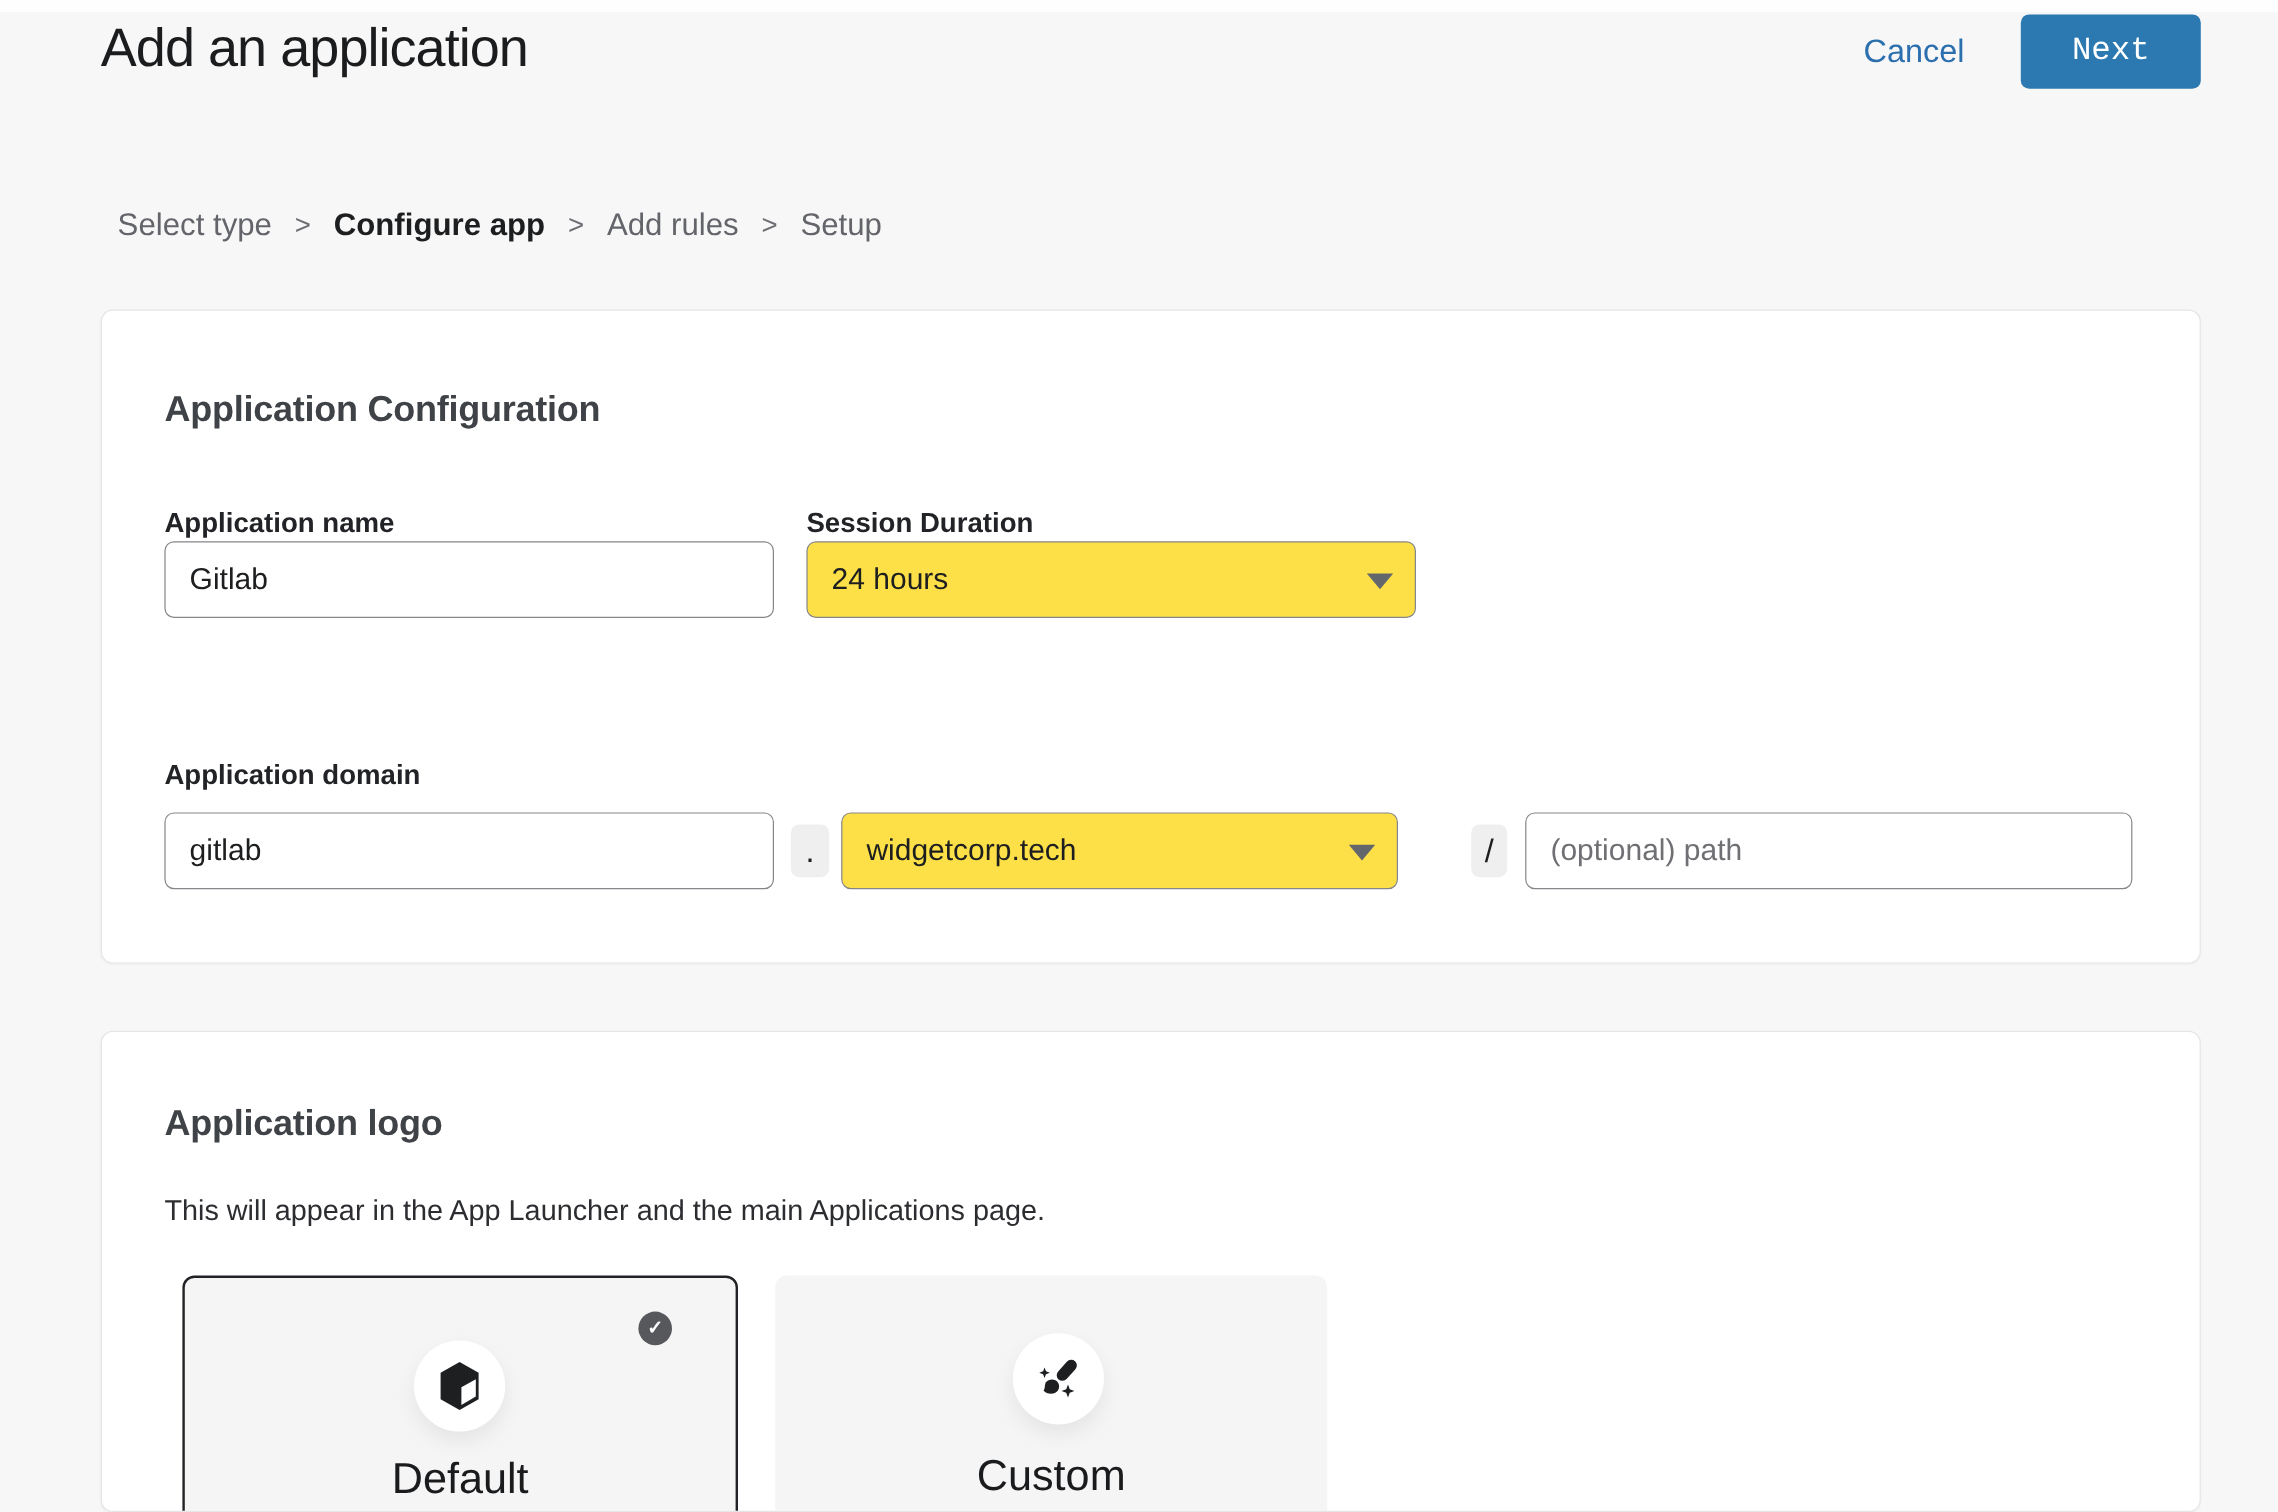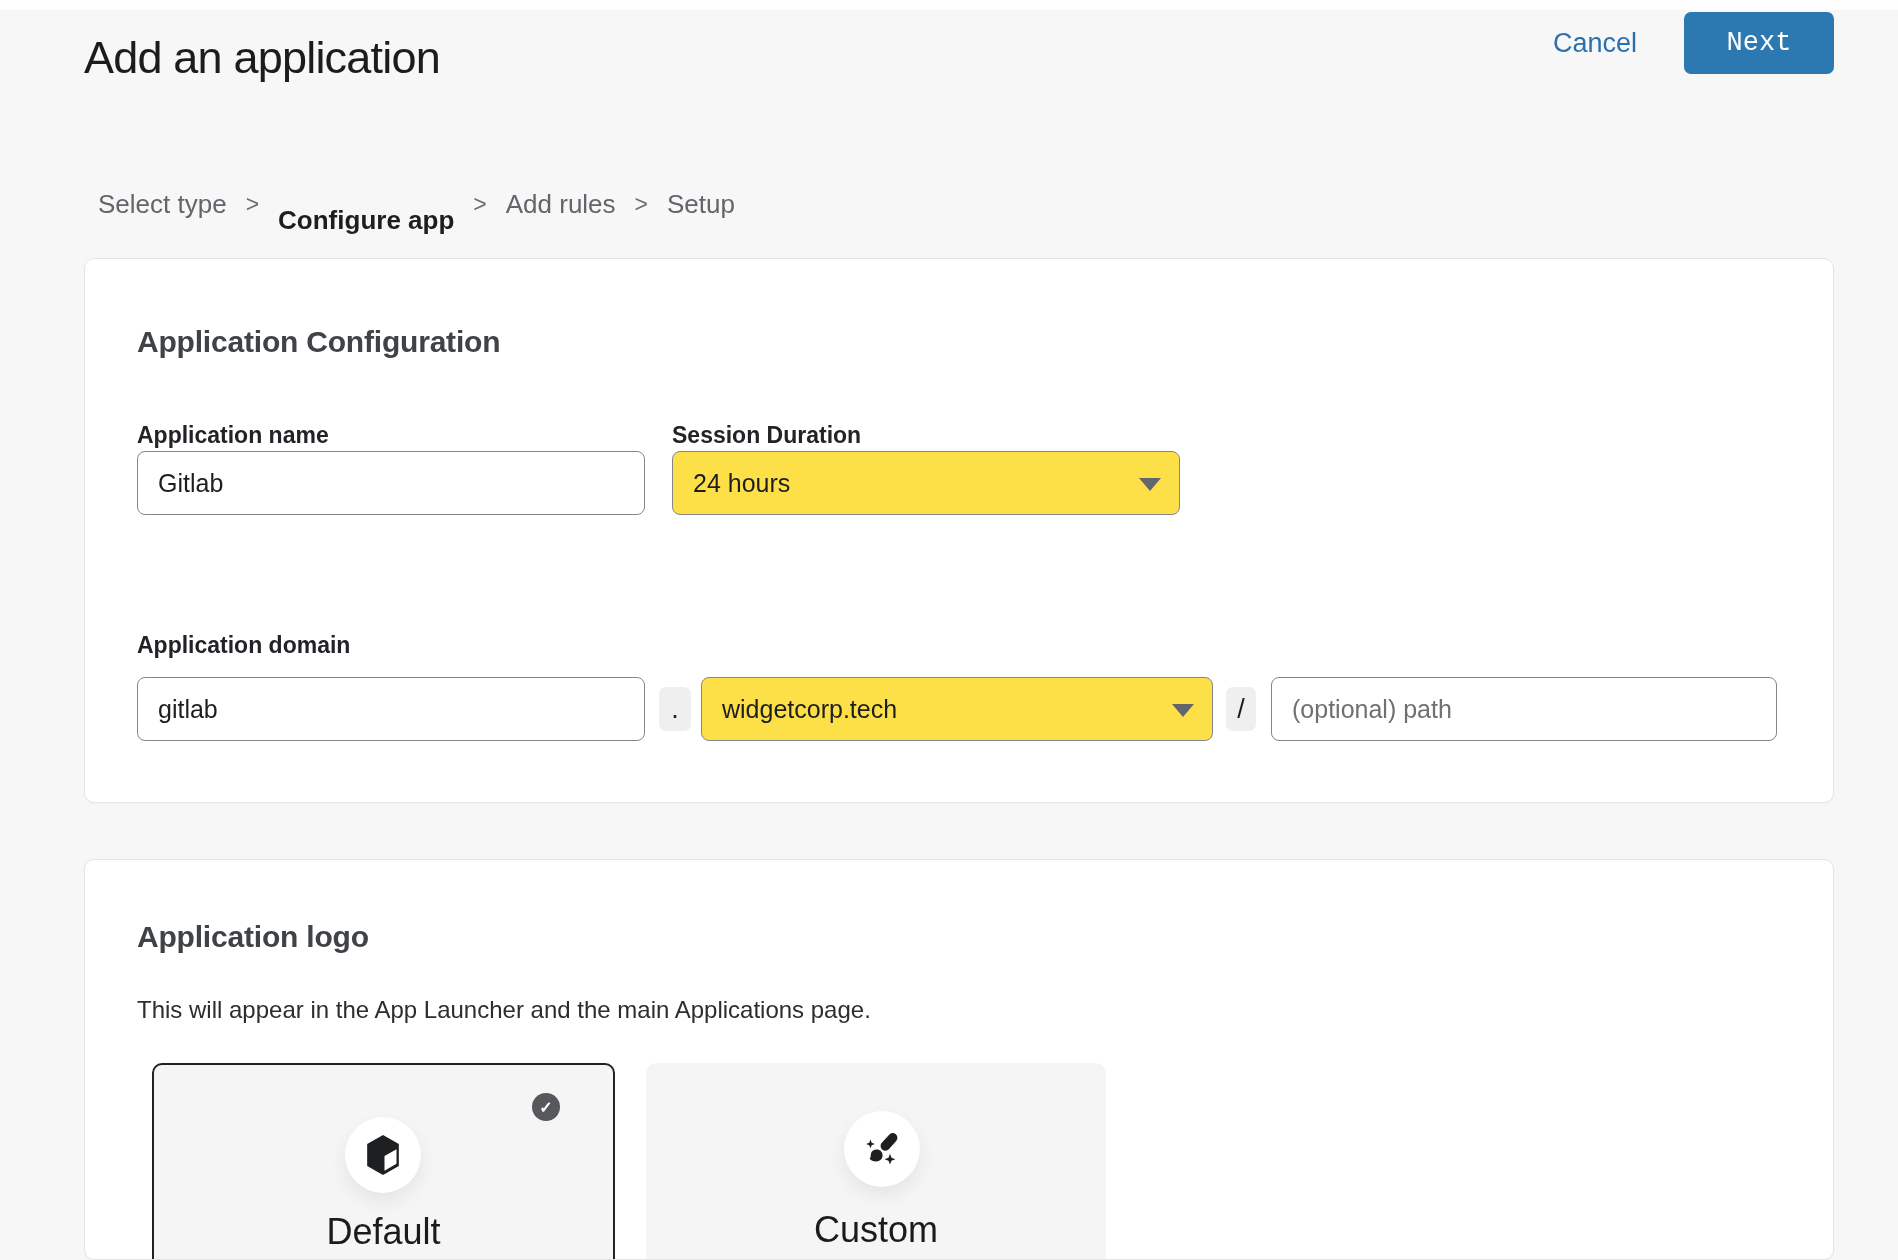--- a/index.html
+++ b/index.html
@@ -7,28 +7,28 @@
     --input_border:#85868a; --separator_bg:#efeff0; --tile_bg:#f5f5f6;
     --tile_selected_border:#202225; --badge_bg:#56585c;
     --text_primary:#1d1e20; --text_secondary:#63656a; --heading:#3f4246; --placeholder:#6f7073;
   }
   *{margin:0;padding:0;box-sizing:border-box;}
   html,body{width:1898px;height:1260px;overflow:hidden;}
   body{font-family:"Liberation Sans", sans-serif; background:var(--page_bg); color:var(--text_primary);}
   #app{position:relative;width:1898px;height:1260px;background:var(--page_bg);}
   .top-strip{position:absolute;left:0;top:0;width:100%;height:10px;background:#fefefe;}
 
-  .page-title{position:absolute;left:84px;top:14px;font-size:45px;font-weight:400;letter-spacing:-0.8px;color:#1b1c1e;margin-top:18px;}
+  .page-title{position:absolute;left:84px;top:14px;font-size:45px;font-weight:400;letter-spacing:-0.8px;color:#1b1c1e;}
   .cancel-link{position:absolute;right:261px;top:28px;font-size:27px;color:var(--link_blue);cursor:pointer;background:none;border:none;font-family:inherit;}
   .next-btn{position:absolute;left:1684px;top:12px;width:150px;height:62px;background:var(--accent_blue);
     color:#fff;font-size:27px;border:none;border-radius:7px;cursor:pointer;font-family:Liberation Mono, monospace;}
 
   .breadcrumb{position:absolute;left:98px;top:172px;display:flex;align-items:center;gap:19px;font-size:26px;color:var(--text_secondary);}
   .crumb{cursor:pointer;}
-  .crumb.active{font-weight:700;color:#1d1e20;margin-top:33px;}
+  .crumb.active{font-weight:700;color:#1d1e20;}
   .crumb-sep{font-size:23px;color:#6c6e72;}
 
   .card{position:absolute;left:84px;width:1750px;background:var(--card_bg);border:1px solid #e5e5e7;
     border-radius:10px;box-shadow:0 1px 2px rgba(0,0,0,0.03);}
   #config-card{top:258px;height:545px;}
   #logo-card{top:859px;height:401px;overflow:hidden;}
 
   .card-heading{position:absolute;left:52px;font-size:30px;font-weight:700;color:var(--heading);letter-spacing:-0.2px;}
   .field-label{position:absolute;font-size:23px;font-weight:700;color:#222326;}
 
@@ -86,21 +86,21 @@
 
     <label class="field-label" style="left:587px;top:163px;">Session Duration</label>
     <div class="select-box" style="left:587px;top:192px;width:508px;">
       <span>24 hours</span>
       <span class="caret"></span>
     </div>
 
     <label class="field-label" style="left:52px;top:373px;">Application domain</label>
     <input class="text-input" style="left: 52px; top: 418px; width: 508px;" type="text" value="gitlab">
     <div class="sep-box" style="left:574px;top:428px;">.</div>
-    <div class="select-box" style="left:616px;top:418px;width:512px;">
+    <div class="select-box" style="left:616px;top:418px;width:464px;">
       <span>widgetcorp.tech</span>
       <span class="caret"></span>
     </div>
     <div class="sep-box" style="left:1141px;top:428px;width:30px;">/</div>
     <input class="text-input" style="left: 1186px; top: 418px; width: 506px;" type="text" placeholder="(optional) path">
   </section>
 
   <section class="card" id="logo-card">
     <h2 class="card-heading" style="top:60px;">Application logo</h2>
     <p class="logo-desc">This will appear in the App Launcher and the main Applications page.</p>

